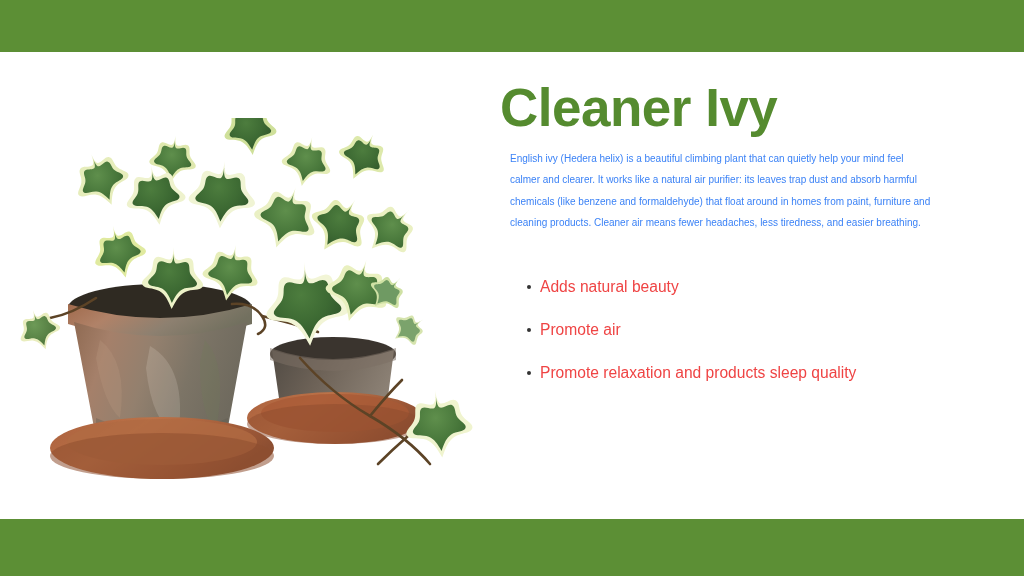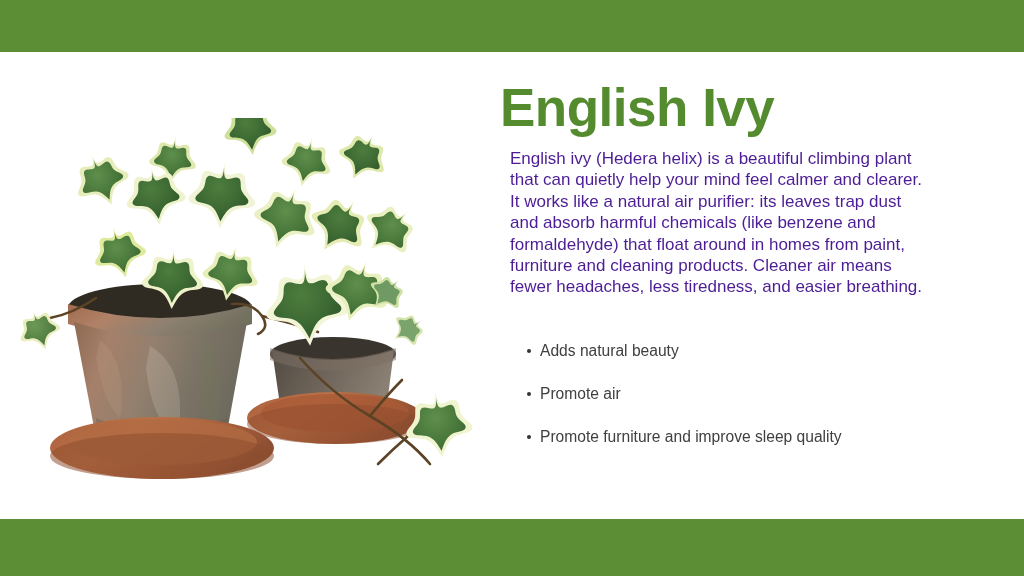--- a/index.html
+++ b/index.html
@@ -49,36 +49,36 @@
     margin: 0;
     color: #558b2f;
     font-size: 53px;
     line-height: 56px;
     font-weight: bold;
     letter-spacing: -0.5px;
   }
   #description {
     margin: 12px 0 0 10px;
     width: 424px;
-    color: #4c1d95;
-    font-size: 17px;
+    color: #3b82f6;
+    font-size: 10px;
     line-height: 21.4px;
     text-align: left;
   }
   #benefits {
     list-style: none;
     margin: 38px 0 0 0;
     padding: 0;
     width: 420px;
   }
   #benefits li {
     position: relative;
     margin: 0 0 14px 0;
     padding-left: 40px;
-    color: #404040;
+    color: #ef4444;
     font-size: 15.6px;
     line-height: 29px;
   }
   #benefits li .dot {
     position: absolute;
     left: 27px;
     top: 13px;
     width: 4px;
     height: 4px;
     border-radius: 50%;
@@ -261,31 +261,31 @@
 
         <g transform="translate(398,272) rotate(-6) scale(0.74)">
           <use href="#ivyleaf" width="100" height="100" fill="#f0f4cf"></use>
           <use href="#ivyleaf" width="100" height="100" fill="url(#leafG2)" transform="translate(50,52) scale(0.80) translate(-50,-52)"></use>
         </g>
       </g>
     </svg>
   </div>
 
   <div id="content">
-    <h1 id="title">English Ivy</h1>
+    <h1 id="title">Cleaner Ivy</h1>
     <p id="description">English ivy (Hedera helix) is a beautiful climbing plant that can quietly help your mind feel calmer and clearer. It works like a natural air purifier: its leaves trap dust and absorb harmful chemicals (like benzene and formaldehyde) that float around in homes from paint, furniture and cleaning products. Cleaner air means fewer headaches, less tiredness, and easier breathing.</p>
     <ul id="benefits">
       <li>
         <span class="dot"></span>
         <span>Adds natural beauty</span>
       </li>
       <li>
         <span class="dot"></span>
         <span>Promote air</span>
       </li>
       <li>
         <span class="dot"></span>
-        <span>Promote furniture and improve sleep quality</span>
+        <span>Promote relaxation and products sleep quality</span>
       </li>
     </ul>
   </div>
 
 </div>
 
 </body></html>

